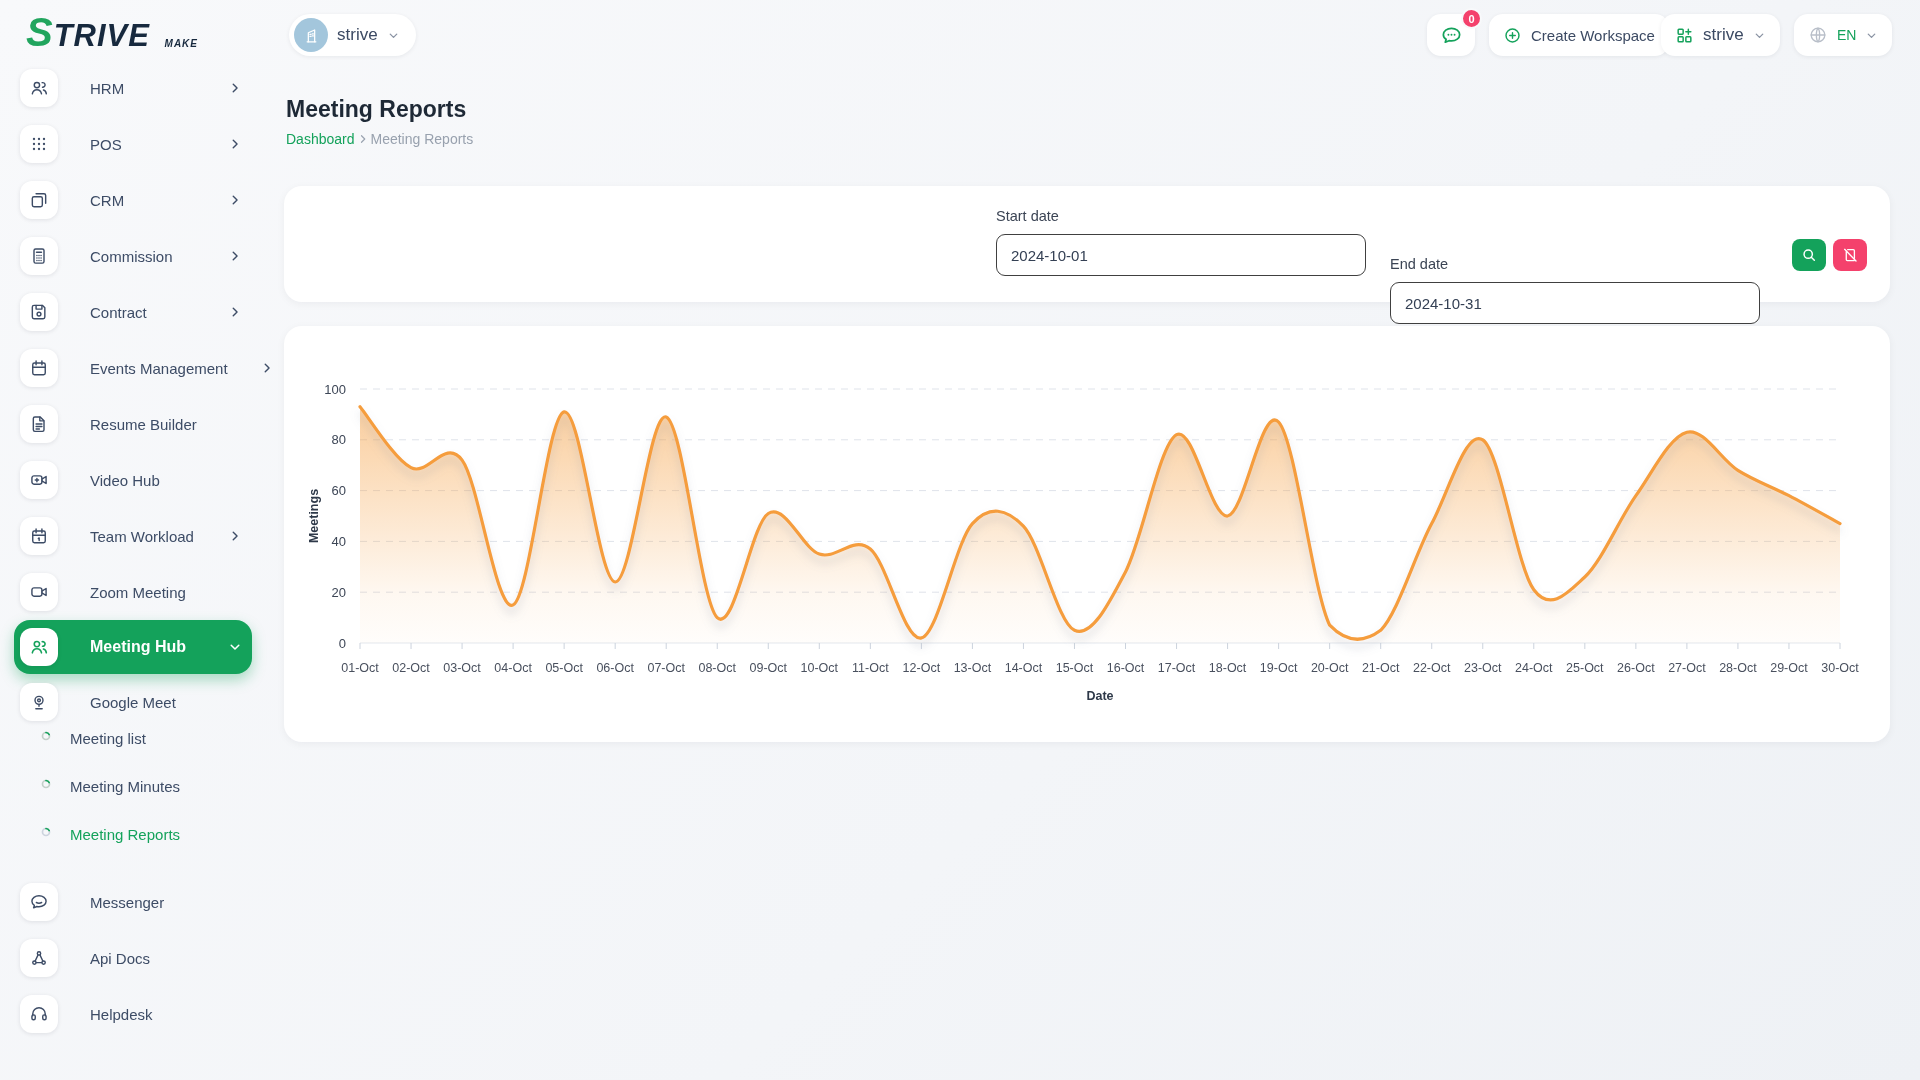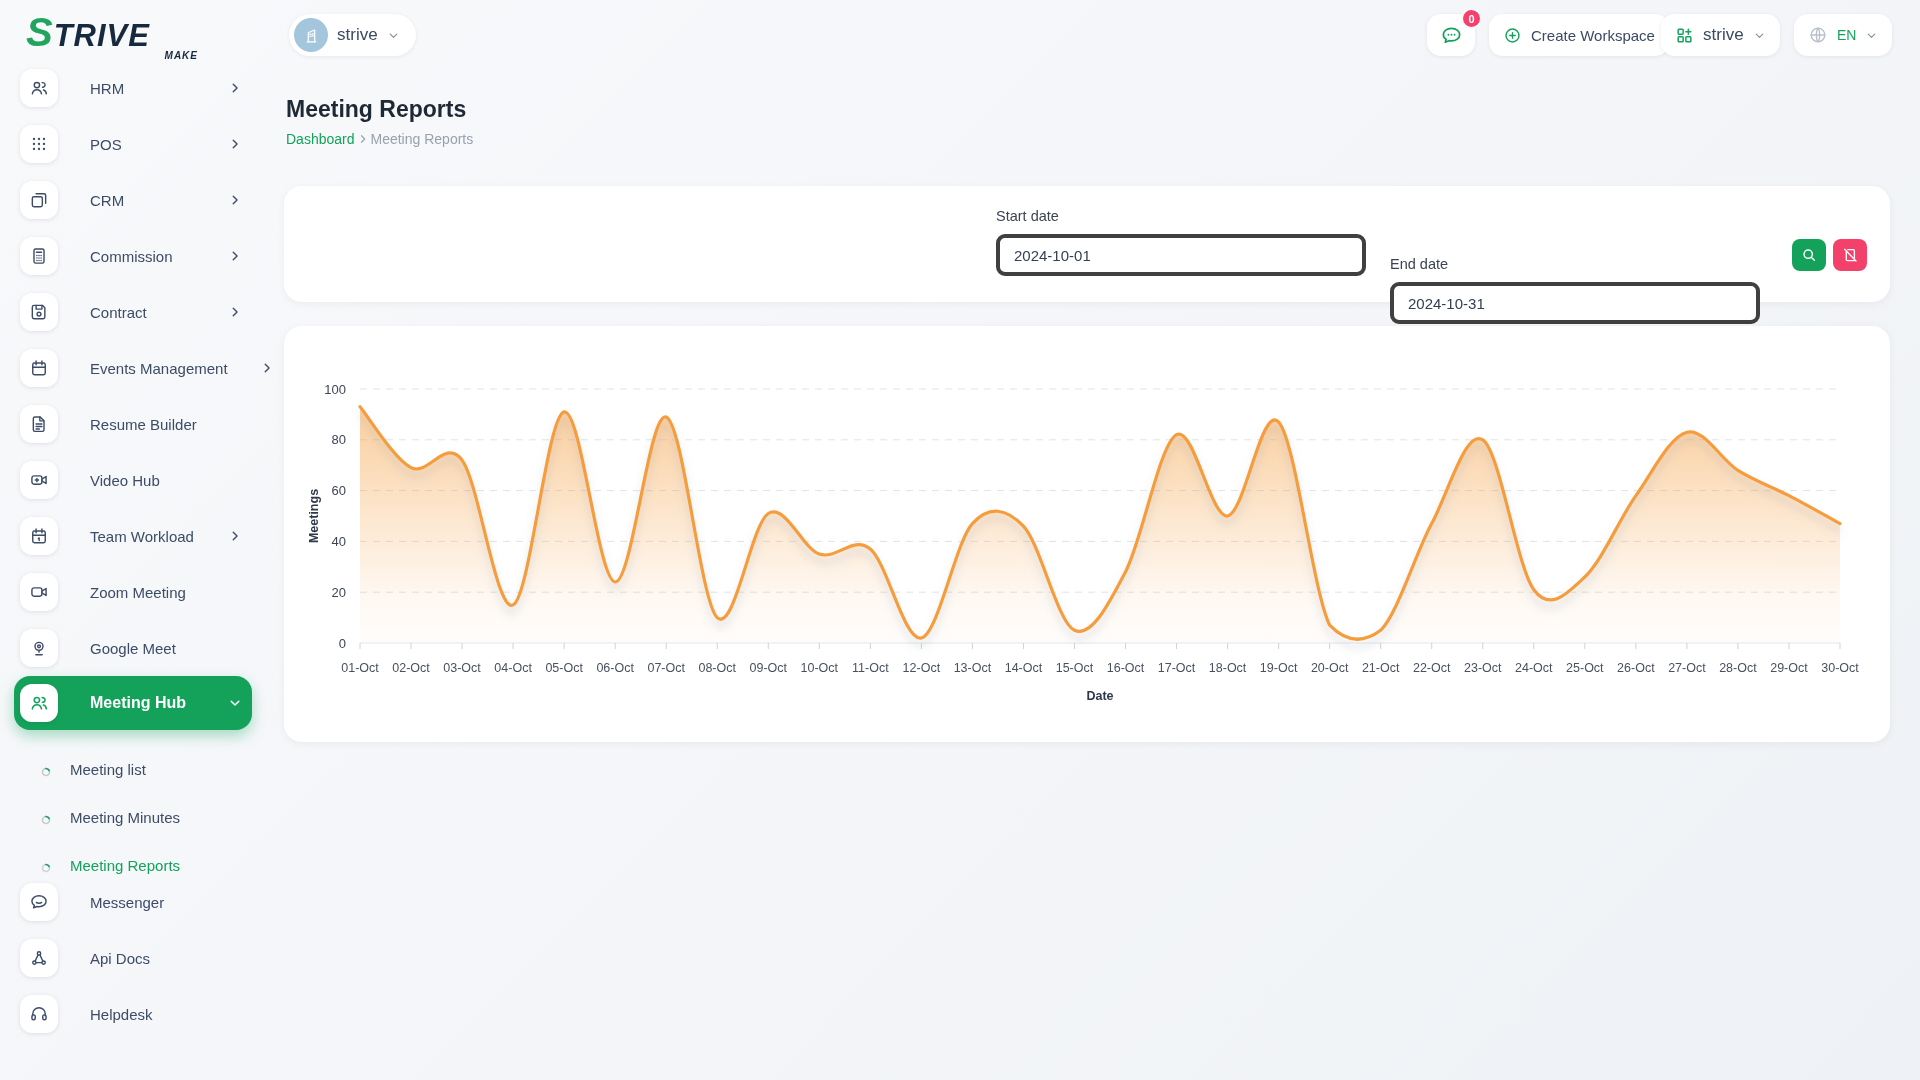--- a/index.html
+++ b/index.html
@@ -5,36 +5,36 @@
   * { box-sizing: border-box; margin: 0; padding: 0; }
   body { margin:0; background:#e9ecf1; font-family:"Liberation Sans", sans-serif; }
   .app { position:relative; width:1920px; height:1080px; overflow:hidden;
          background:linear-gradient(135deg,#f8f9fb 0%,#f3f5f8 60%,#eef1f5 100%); }
 
   
   .logo { position:absolute; left:26px; top:12px; width:200px; height:52px; }
   .logo-row { display:flex; align-items:baseline; font-style:italic; font-weight:bold; letter-spacing:1px; }
   .logo-s { color:#21a55e; font-size:40px; line-height:40px; }
   .logo-rest { color:#17293e; font-size:31px; }
-  .logo-sub { position:absolute; right:28px; top:38px; font-size:10px; font-style:italic; font-weight:bold; color:#17293e; letter-spacing:1px; }
+  .logo-sub { position:absolute; right:28px; top:26px; font-size:10px; font-style:italic; font-weight:bold; color:#17293e; letter-spacing:1px; }
 
   
   .sidebar { position:absolute; left:0; top:0; width:264px; height:1080px; }
   .nav { position:absolute; left:14px; top:60px; width:238px; }
   .nav-item { display:flex; align-items:center; gap:32px; height:56px; padding:0 10px 0 6px; cursor:pointer; }
   .tile { flex:0 0 38px; width:38px; height:38px; border-radius:12px; background:#ffffff;
           box-shadow:0 1px 4px rgba(16,24,40,.10); display:flex; align-items:center; justify-content:center; color:#3d4c66; }
   .tile svg { width:20px; height:20px; }
   .nav-label { font-size:15px; color:#3d4c66; font-weight:500; white-space:nowrap; }
   .chev { margin-left:auto; color:#3d4c66; width:14px; height:14px; flex:0 0 14px; }
   .nav-item.active-pill { background:#14a25b; border-radius:16px; height:54px; box-shadow:0 6px 14px rgba(20,162,91,.35); }
   .nav-item.active-pill .tile { background:#ffffff; color:#14a25b; }
   .nav-item.active-pill .nav-label { color:#ffffff; font-weight:bold; font-size:16px; }
   .nav-item.active-pill .chev { color:#ffffff; }
-  .sub-item { display:flex; align-items:flex-end; gap:18px; height:48px; padding-left:26px; cursor:pointer; }
+  .sub-item { display:flex; align-items:flex-start; gap:18px; height:48px; padding-left:26px; cursor:pointer; }
   .sub-item svg { width:12px; height:12px; flex:0 0 12px; }
   .sub-label { font-size:15px; color:#3d4c66; }
   .sub-item.active .sub-label { color:#14a25b; }
 
   
   .pill { position:absolute; top:14px; height:42px; background:#ffffff; border-radius:14px;
           box-shadow:0 1px 4px rgba(16,24,40,.07); display:flex; align-items:center; gap:9px; padding:0 14px; cursor:pointer; }
   .ws-pill { left:289px; padding:0 16px 0 5px; border-radius:21px; }
   .ws-avatar { width:34px; height:34px; border-radius:50%; background:#a3c6dc; display:flex; align-items:center; justify-content:center; color:#ffffff; }
   .ws-avatar svg { width:19px; height:19px; }
@@ -60,21 +60,21 @@
   .bc-home { color:#14a25b; cursor:pointer; }
   .bc-sep { color:#9aa3b0; width:12px; height:12px; }
   .bc-current { color:#98a1ae; }
 
   
   .card { position:absolute; background:#ffffff; border-radius:18px; box-shadow:0 2px 8px rgba(16,24,40,.05); }
   .filter-card { left:284px; top:186px; width:1606px; height:116px; }
   .chart-card { left:284px; top:326px; width:1606px; height:416px; }
 
   .field-label { position:absolute; top:22px; font-size:14.5px; color:#3b4454; }
-  .field-input { position:absolute; top:48px; width:370px; height:42px; border:4px solid #404040; border-radius:9px;
+  .field-input { position:absolute; top:48px; width:370px; height:42px; border:1px solid #404040; border-radius:9px;
                  padding:0 14px; font-size:15px; color:#344054; font-family:"Liberation Sans", sans-serif; background:#fff; outline:none; }
   .start-pos { left:712px; }
   .end-pos { left:1106px;margin-top:48px; }
   .sq-btn { position:absolute; top:53px; width:34px; height:32px; border:none; border-radius:8px; display:flex;
             align-items:center; justify-content:center; cursor:pointer; color:#fff; }
   .sq-btn svg { width:16px; height:16px; }
   .search-btn { left:1508px; background:#14a25b; }
   .clear-btn { left:1549px; background:#f4416c; }
 
   #chart-svg { position:absolute; left:0; top:0; }
@@ -234,44 +234,44 @@
       <div class="nav-item">
         <span class="tile">
           <svg viewBox="0 0 24 24" fill="none" stroke="currentColor" stroke-width="1.7" stroke-linecap="round" stroke-linejoin="round">
               <rect x="3.5" y="7" width="12" height="10" rx="2.5"></rect>
               <path d="M15.5 11l5-3.2v8.4L15.5 13"></path>
             </svg>
         </span>
         <span class="nav-label">Zoom Meeting</span>
       </div>
 
-      <div class="nav-item">
-        <span class="tile">
-          <svg viewBox="0 0 24 24" fill="none" stroke="currentColor" stroke-width="1.7" stroke-linecap="round" stroke-linejoin="round">
-              <circle cx="12" cy="10" r="4.8"></circle>
-              <circle cx="12" cy="10" r="1.7"></circle>
-              <path d="M12 14.8v2.2M8.2 20h7.6"></path>
-            </svg>
-        </span>
-        <span class="nav-label">Google Meet</span>
-      </div>
-
       <div class="nav-item active-pill">
         <span class="tile">
           <svg viewBox="0 0 24 24" fill="none" stroke="currentColor" stroke-width="1.9" stroke-linecap="round" stroke-linejoin="round">
               <circle cx="9.5" cy="8.5" r="3.2"></circle>
               <path d="M4 19c.6-3.4 2.7-5 5.5-5s4.9 1.6 5.5 5"></path>
               <path d="M15.8 5.6a2.8 2.8 0 1 1 .4 5.5"></path>
               <path d="M17.3 14.4c2 .5 3.2 2 3.5 4.6"></path>
             </svg>
         </span>
         <span class="nav-label">Meeting Hub</span>
         <svg class="chev" viewBox="0 0 24 24" fill="none" stroke="currentColor" stroke-width="2.6" stroke-linecap="round" stroke-linejoin="round">
             <path d="M5.5 9l6.5 6.5L18.5 9"></path>
           </svg>
+      </div>
+
+      <div class="nav-item">
+        <span class="tile">
+          <svg viewBox="0 0 24 24" fill="none" stroke="currentColor" stroke-width="1.7" stroke-linecap="round" stroke-linejoin="round">
+              <circle cx="12" cy="10" r="4.8"></circle>
+              <circle cx="12" cy="10" r="1.7"></circle>
+              <path d="M12 14.8v2.2M8.2 20h7.6"></path>
+            </svg>
+        </span>
+        <span class="nav-label">Google Meet</span>
       </div>
 
       <div class="sub-item">
         <svg viewBox="0 0 24 24" fill="none">
             <circle cx="12" cy="12" r="7" stroke="#c3cfc9" stroke-width="3.4"></circle>
             <path d="M12 5a7 7 0 0 1 6.3 4" stroke="#14a25b" stroke-width="3.4" stroke-linecap="round"></path>
           </svg>
         <span class="sub-label">Meeting list</span>
       </div>
       <div class="sub-item">

